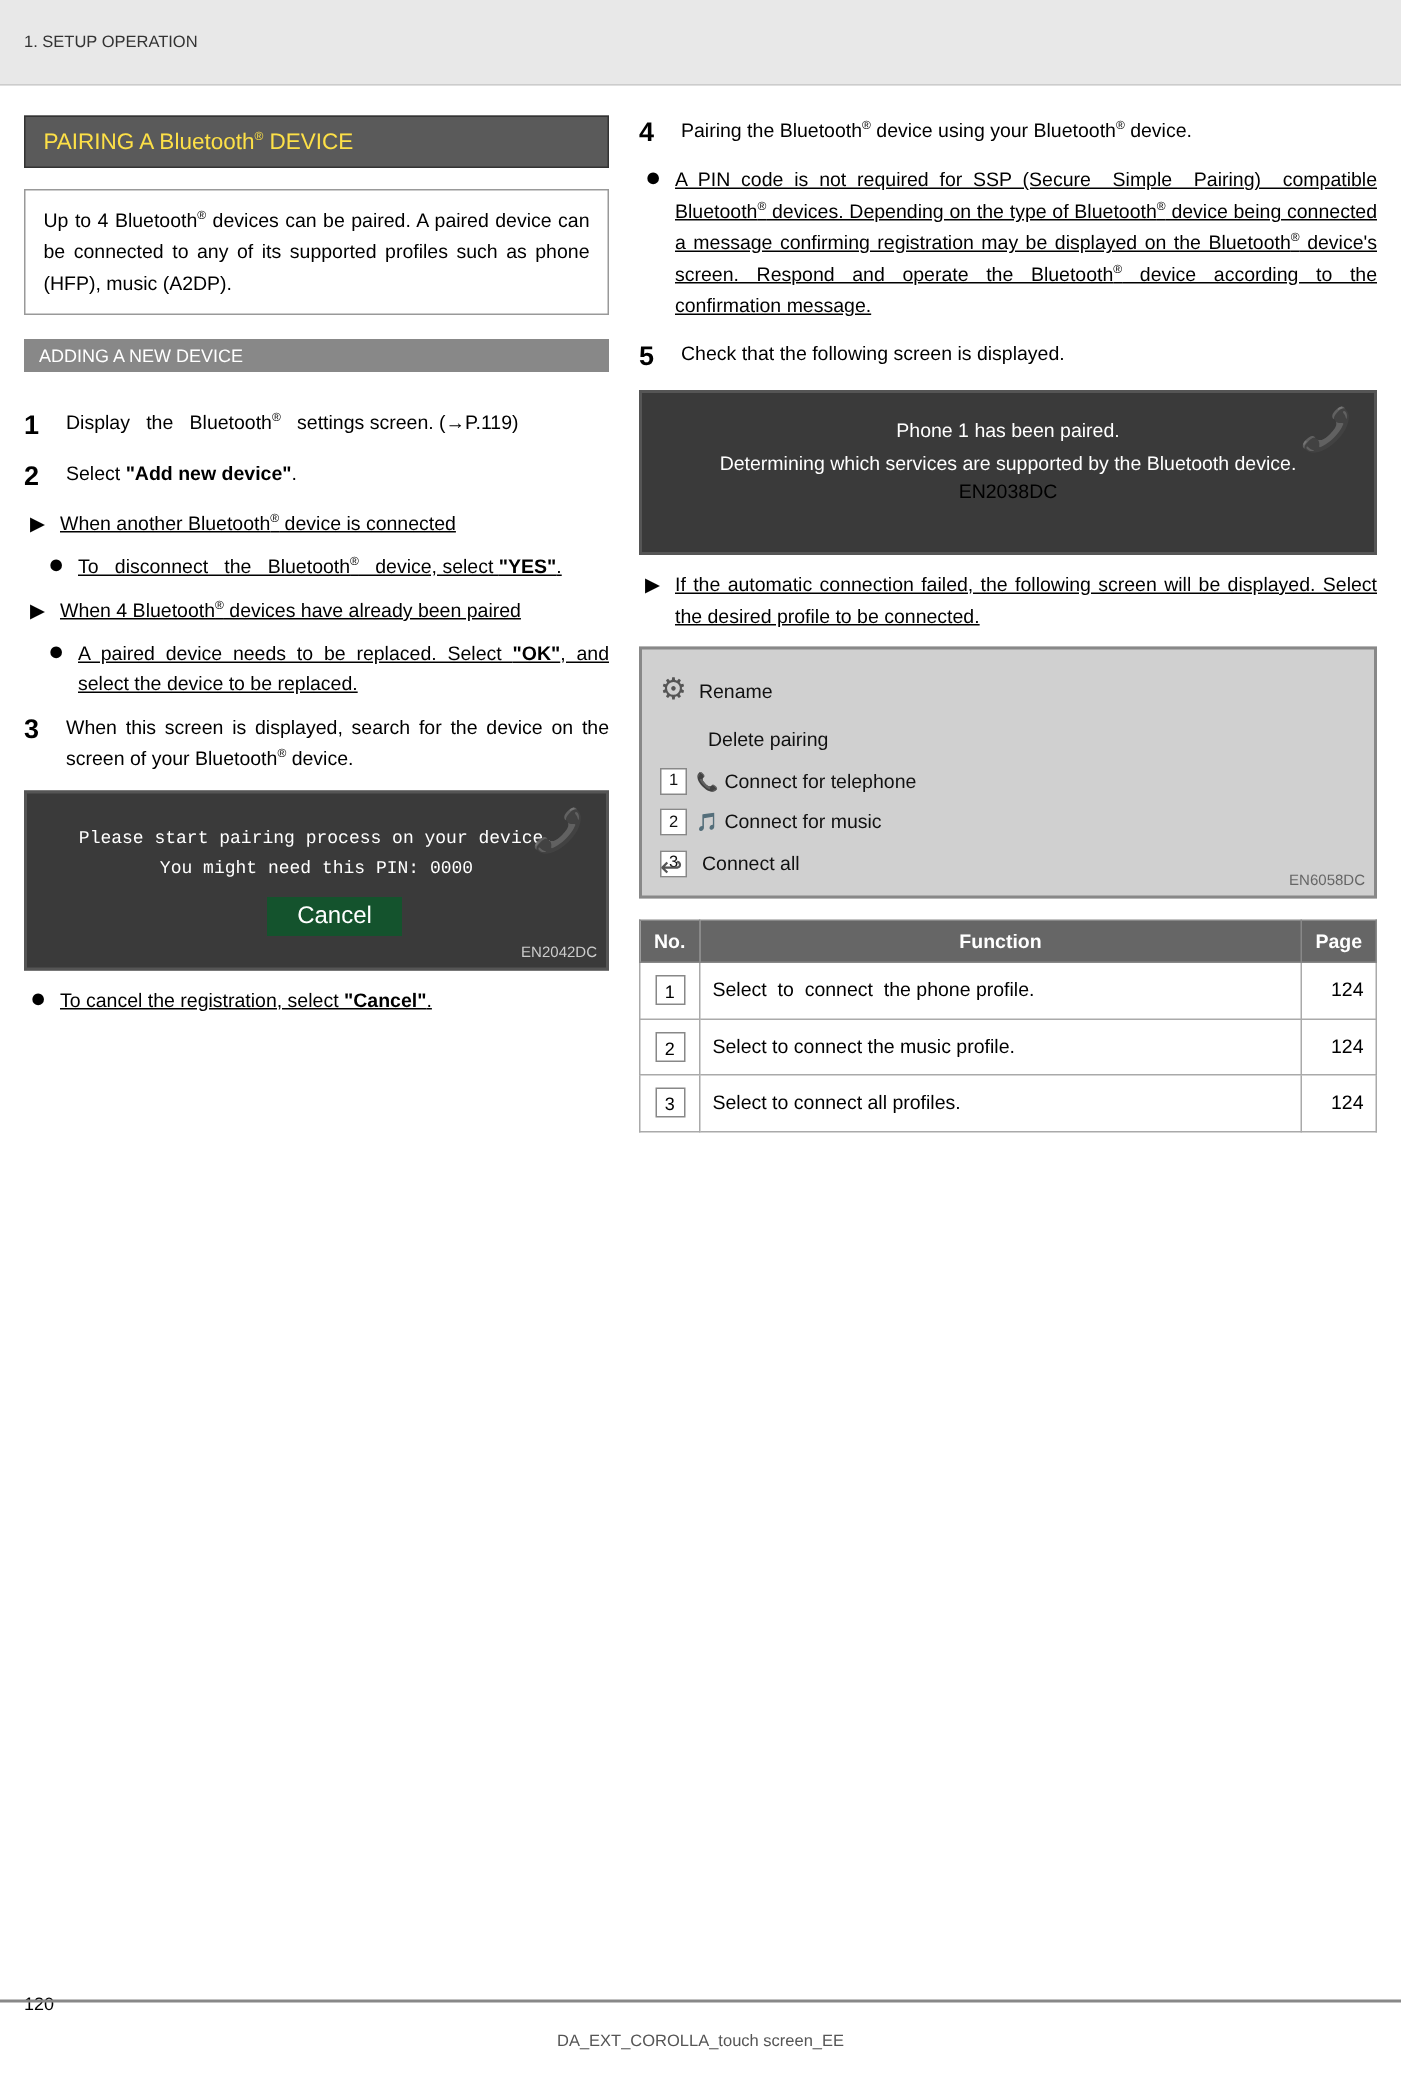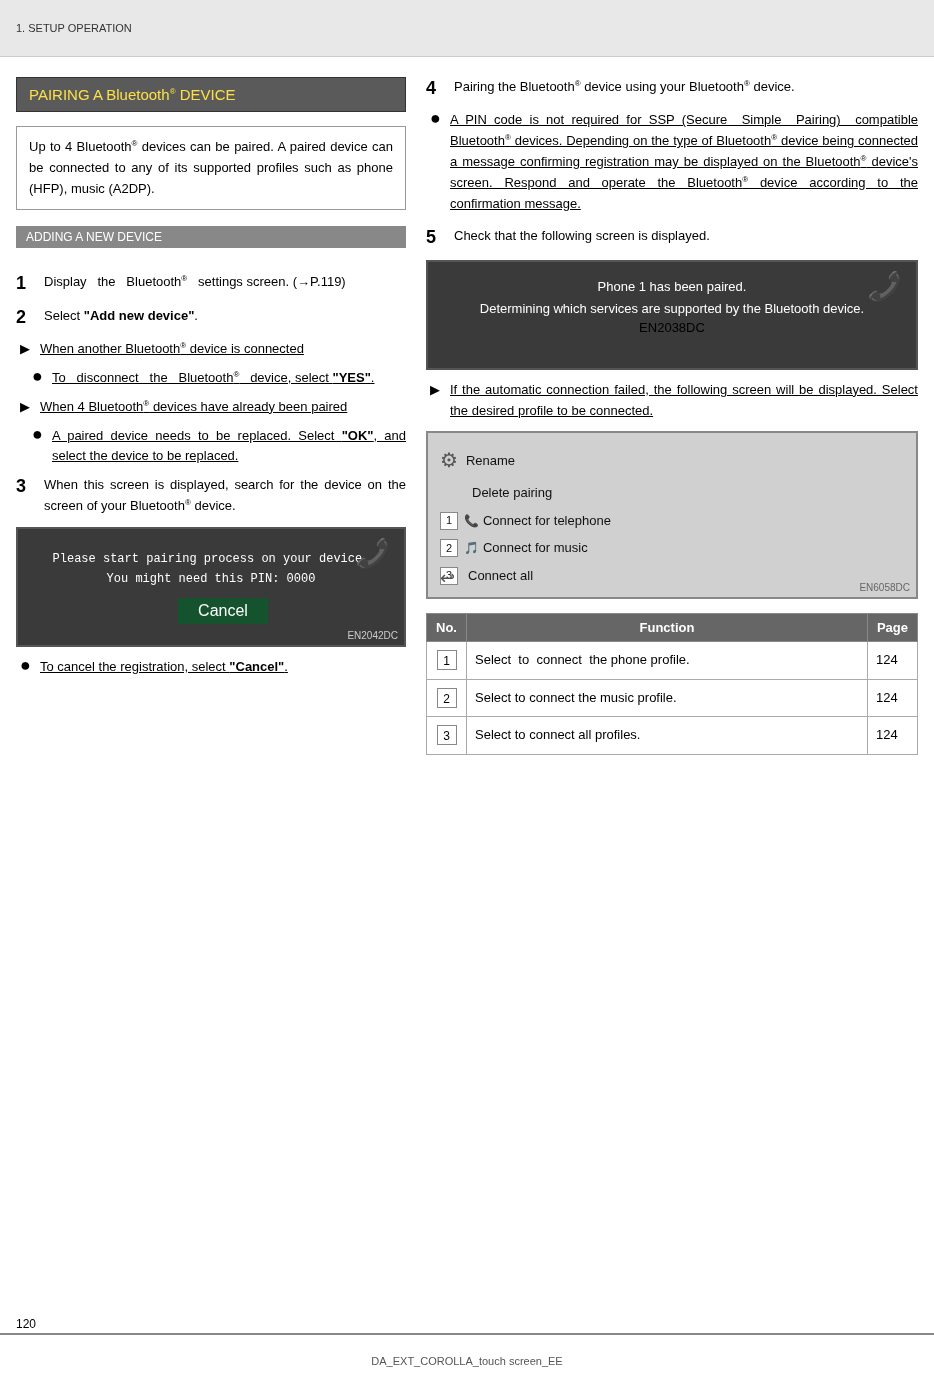--- a/index.html
+++ b/index.html
@@ -276,28 +276,28 @@
     .function-table td.num-cell .num-box {
       border: 1px solid #888;
       display: inline-block;
       width: 20px;
       height: 20px;
       line-height: 20px;
       text-align: center;
       font-size: 12px;
     }
     .function-table td.page-cell {
-      text-align: left;
+      text-align: right;
       width: 50px;
     }
 
     
     .page-footer {
       position: absolute;
-      bottom: 56px;
+      bottom: 44px;
       left: 16px;
       font-size: 12px;
     }
 
     
     .bottom-label {
       position: absolute;
       bottom: 20px;
       left: 0;
       width: 100%;

